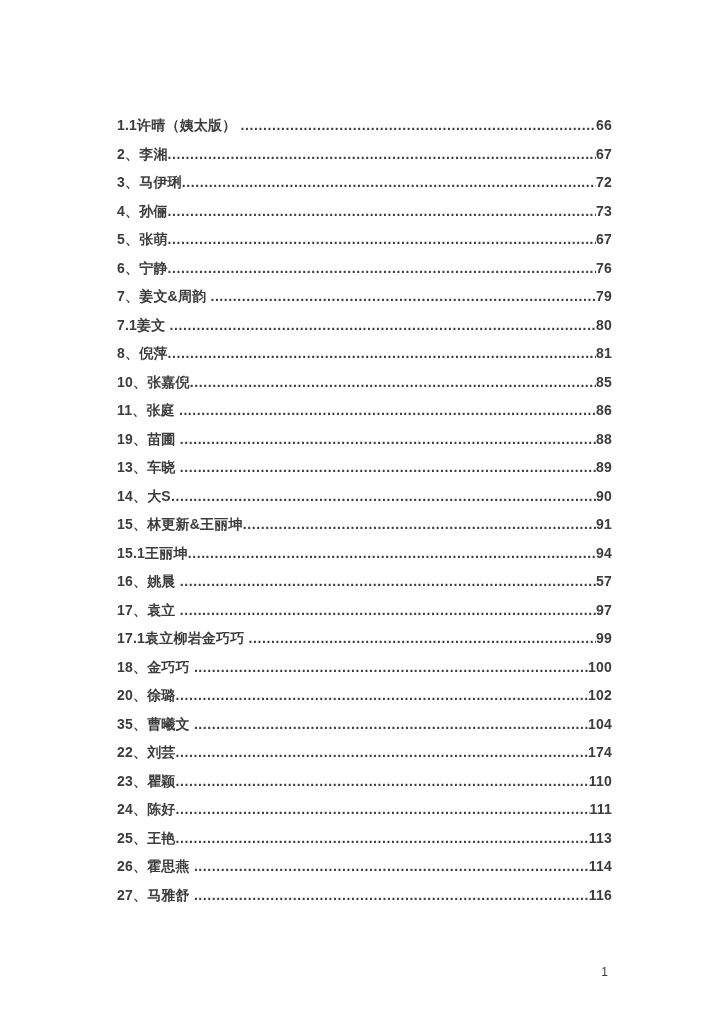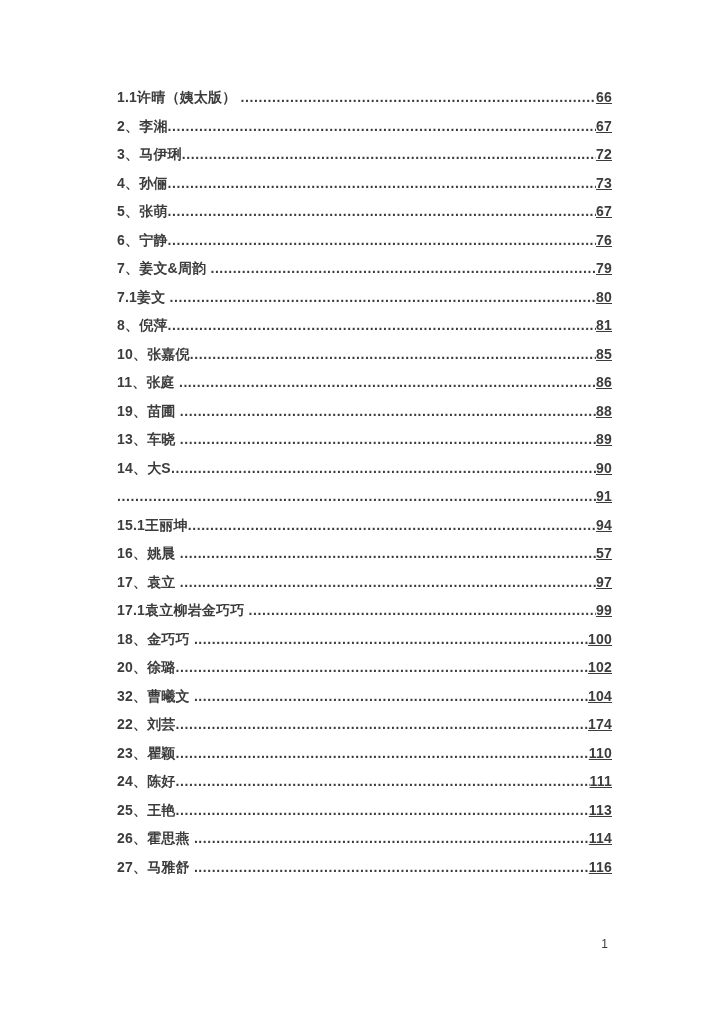--- a/index.html
+++ b/index.html
@@ -7,20 +7,21 @@
     padding: 0;
     background: #ffffff;
   }
   .page {
     position: relative;
     width: 723px;
     height: 988px;
     background: #ffffff;
     overflow: hidden;
     font-family: "Liberation Sans", sans-serif;
+    margin-top: 28px;
   }
   .toc {
     position: absolute;
     left: 117px;
     top: 83px;
     width: 495px;
   }
   .toc-row {
     display: flex;
     align-items: baseline;
@@ -42,21 +43,20 @@
     color: #3c3c3c;
   }
   .toc-dots::after {
     content: "......................................................................................................................................................................................................";
     letter-spacing: 0.6px;
     font-weight: 700;
   }
   .toc-page {
     flex: 0 0 auto;
     white-space: nowrap;
-    text-decoration: underline;
   }
   .footer-page-number {
     position: absolute;
     top: 936px;
     right: 115px;
     font-size: 12px;
     line-height: 16px;
     font-weight: 400;
     color: #3c3c3c;
   }
@@ -146,20 +146,21 @@
     <span class="toc-page">89</span>
   </div>
 
   <div class="toc-row">
     <span class="toc-label">14、大S</span>
     <span class="toc-dots"></span>
     <span class="toc-page">90</span>
   </div>
 
   <div class="toc-row">
+    <span class="toc-label">15、林更新&amp;王丽坤</span>
     <span class="toc-dots"></span>
     <span class="toc-page">91</span>
   </div>
 
   <div class="toc-row">
     <span class="toc-label">15.1王丽坤</span>
     <span class="toc-dots"></span>
     <span class="toc-page">94</span>
   </div>
 
@@ -188,21 +189,21 @@
   </div>
 
 
   <div class="toc-row">
     <span class="toc-label">20、徐璐</span>
     <span class="toc-dots"></span>
     <span class="toc-page">102</span>
   </div>
 
   <div class="toc-row">
-    <span class="toc-label">32、曹曦文 </span>
+    <span class="toc-label">35、曹曦文 </span>
     <span class="toc-dots"></span>
     <span class="toc-page">104</span>
   </div>
 
   <div class="toc-row">
     <span class="toc-label">22、刘芸</span>
     <span class="toc-dots"></span>
     <span class="toc-page">174</span>
   </div>
 

